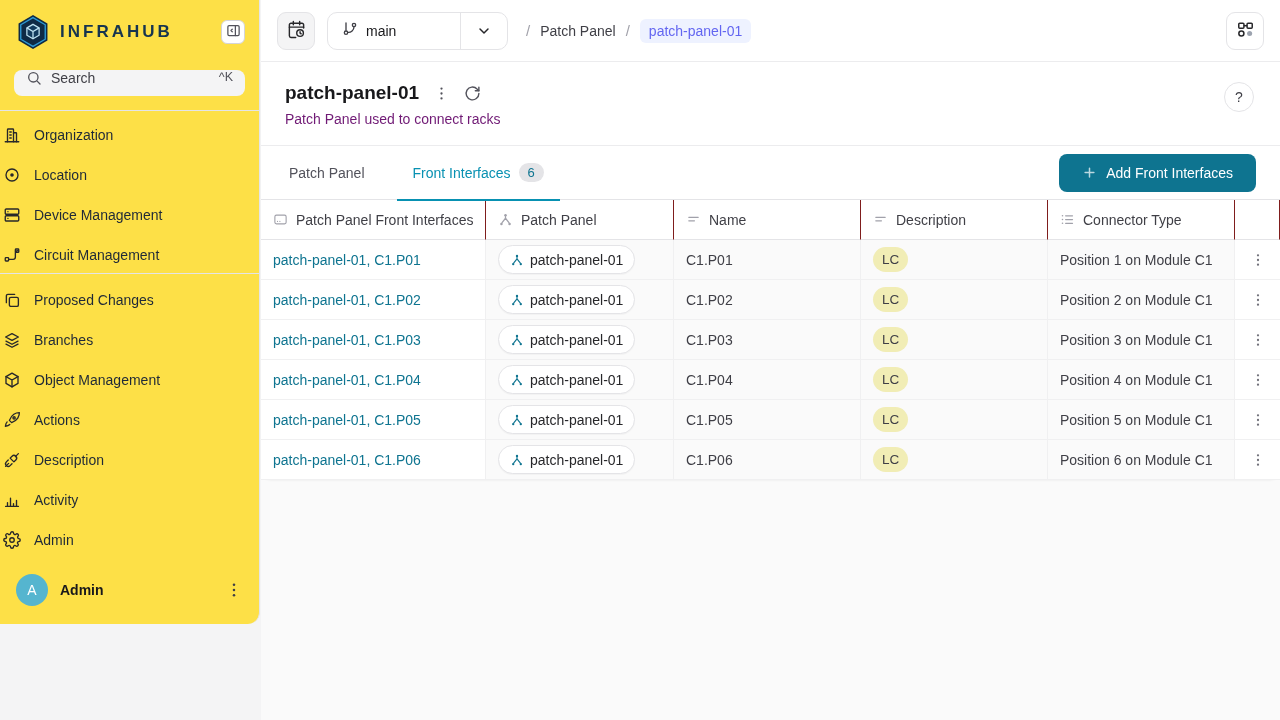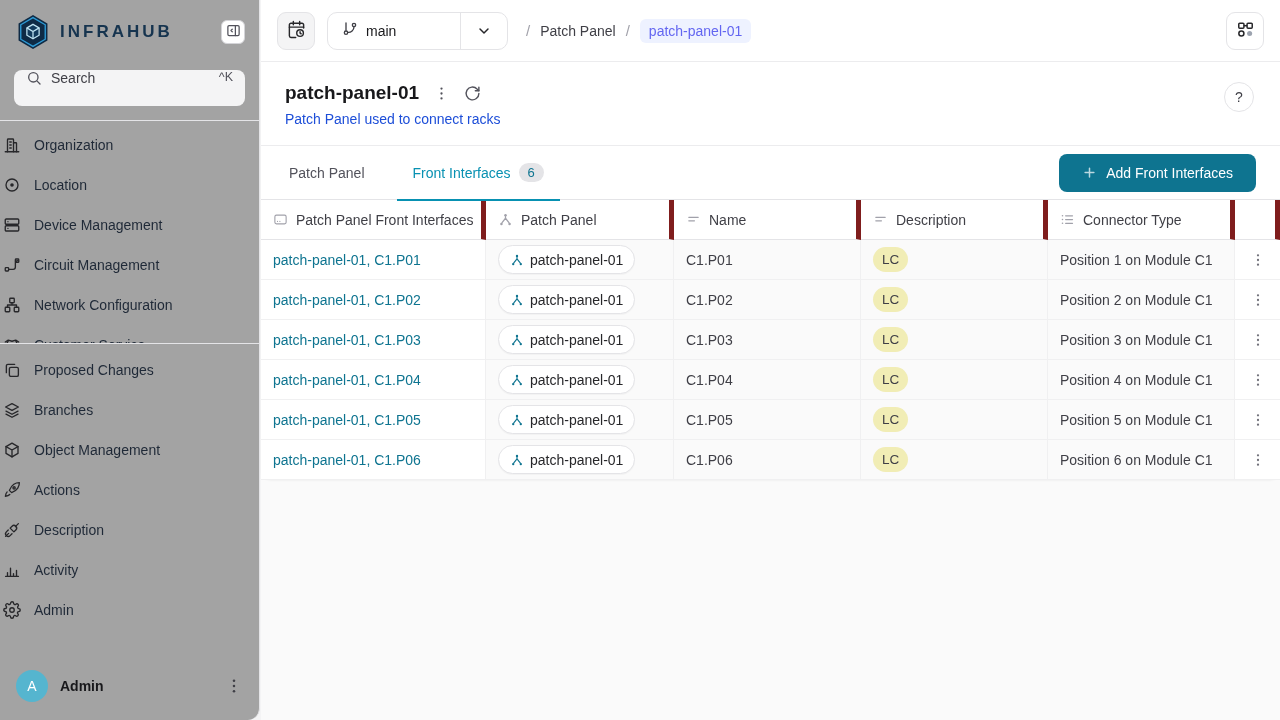--- a/index.html
+++ b/index.html
@@ -1,20 +1,20 @@
 <!DOCTYPE html>
 <html><head>
 <meta charset="utf-8">
 <style>
   * { margin:0; padding:0; box-sizing:border-box; }
   html,body { width:1280px; height:720px; overflow:hidden;
     font-family:"Liberation Sans", sans-serif; background:#f4f4f5; color:#18181b; }
 
   
-  .sidebar { position:fixed; left:0; top:0; width:260px; height:720px; background:#a3a3a3;
+  .sidebar { position:fixed; left:0; top:0; width:260px; height:624px; background:#fde047;
     border-right:1px solid #e4e4e7; border-radius:0 0 12px 0; display:flex; flex-direction:column; }
   .logo-row { display:flex; align-items:center; padding:14px 14px 12px 16px; gap:10px; }
   .logo-mark { width:34px; height:36px; flex:0 0 auto; }
   .brand { font-size:17px; font-weight:800; letter-spacing:3px; color:#16344f; flex:1; }
   .collapse-btn { width:24px; height:24px; border:1px solid #d4d4d8; border-radius:6px;
     background:#fff; color:#52525b; display:flex; align-items:center; justify-content:center; cursor:pointer; }
   .collapse-btn svg { width:15px; height:15px; }
 
   .search-box { margin:8px 14px 14px 14px; height:36px; background:#f4f4f5; border-radius:8px;
     display:flex; align-items:flex-start; padding:0 12px; gap:9px; color:#52525b; cursor:pointer; }
@@ -58,41 +58,41 @@
   .crumb-active { font-size:14px; color:#6366f1; background:#eef2ff; padding:4px 9px; border-radius:6px; cursor:pointer; }
   .topbar-right { margin-left:auto; }
   .apps-btn { background:#fff; }
 
   .content-card { background:#fff; border-radius:0 0 10px 10px; box-shadow:0 1px 2px rgba(0,0,0,.04); }
   .page-header { position:relative; padding:20px 24px 18px 24px; border-bottom:1px solid #ececee; }
   .title-row { display:flex; align-items:center; gap:14px; }
   .page-title { font-size:19px; font-weight:700; color:#18181b; }
   .mini-icon { color:#52525b; width:17px; height:17px; cursor:pointer; }
   .mini-icon svg { width:17px; height:17px; }
-  .page-subtitle { margin-top:7px; font-size:14px; color:#1d4ed8; }
+  .page-subtitle { margin-top:7px; font-size:14px; color:#701a75; }
   .help-btn { position:absolute; right:26px; top:20px; width:30px; height:30px; border-radius:50%;
     border:1px solid #e4e4e7; background:#fff; color:#3f3f46; font-size:14px;
     display:flex; align-items:center; justify-content:center; cursor:pointer; }
 
   .tabs-row { display:flex; align-items:center; padding:0 24px 0 24px; border-bottom:1px solid #e4e4e7; height:54px; }
   .tab { font-size:14px; font-weight:500; color:#52525b; padding:0 4px; margin-right:40px; height:54px;
     display:flex; align-items:center; gap:8px; cursor:pointer; position:relative; }
   .tab.active { color:#0891b2; }
   .tab.active::after { content:""; position:absolute; left:-12px; right:-12px; bottom:-1px; height:2px; background:#0891b2; }
   .tab-badge { background:#e4e4e7; color:#0e7490; font-size:13px; border-radius:999px; padding:2px 9px; }
   .add-btn { margin-left:auto; height:38px; background:#0e7490; color:#fff; border:none; border-radius:8px;
     font-size:14px; font-weight:500; padding:0 23px; display:flex; align-items:center; gap:9px;
     cursor:pointer; font-family:inherit; }
   .add-btn .plus { color:rgba(255,255,255,.72); width:15px; height:15px; display:flex; }
   .add-btn .plus svg { width:15px; height:15px; }
 
   
   .grid-table { display:grid; grid-template-columns:225px 188px 187px 187px 187px 1fr; }
   .th { height:40px; display:flex; align-items:center; gap:8px; padding:0 12px; font-size:14px;
-    font-weight:500; color:#3f3f46; border-bottom:1px solid #e4e4e7; border-right:5px solid #7f1d1d;
+    font-weight:500; color:#3f3f46; border-bottom:1px solid #e4e4e7; border-right:1px solid #7f1d1d;
     background:#fff; white-space:nowrap; overflow:hidden; }
   .th:last-child { border-right:none; }
   .th .ic { width:15px; height:15px; color:#a1a1aa; flex:0 0 auto; display:flex; }
   .th .ic svg { width:15px; height:15px; }
   .td { height:40px; display:flex; align-items:center; padding:0 12px; font-size:14px; color:#3f3f46;
     border-bottom:1px solid #f0f0f1; border-right:1px solid #f0f0f1; background:#fafafa;
     white-space:nowrap; overflow:hidden; }
   .td.first { background:#fff; }
   .td.last { background:#fff; border-right:none; justify-content:center; padding:0; }
   .row-link { color:#0e7490; text-decoration:none; cursor:pointer; }

